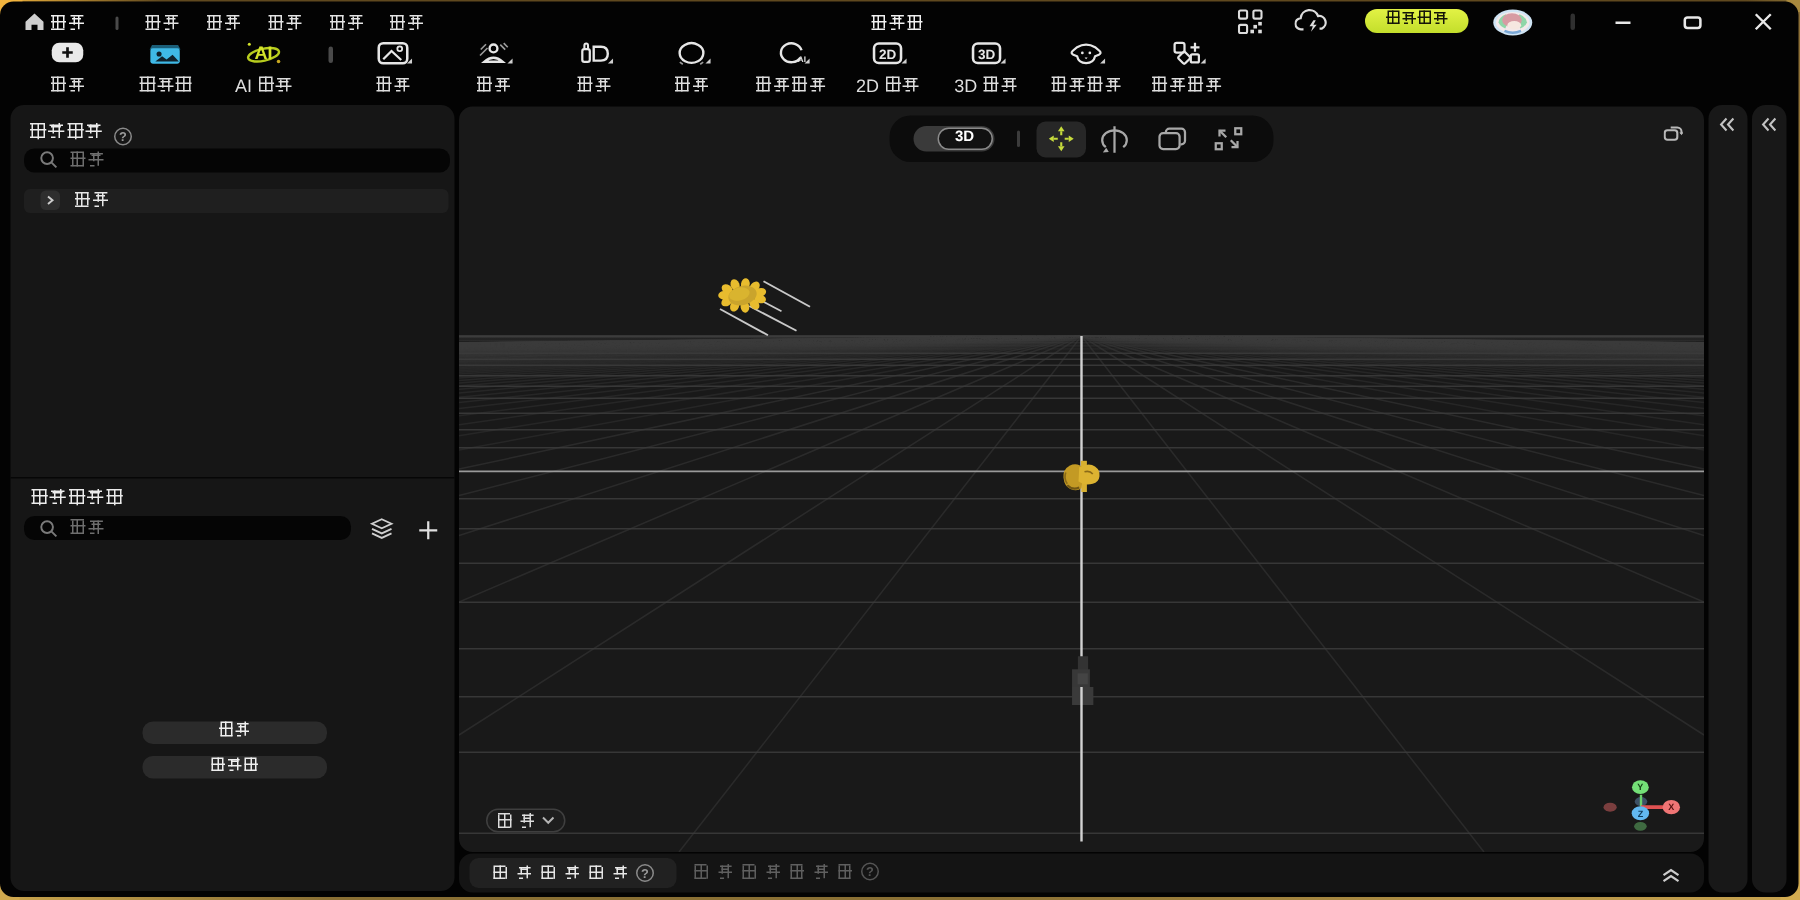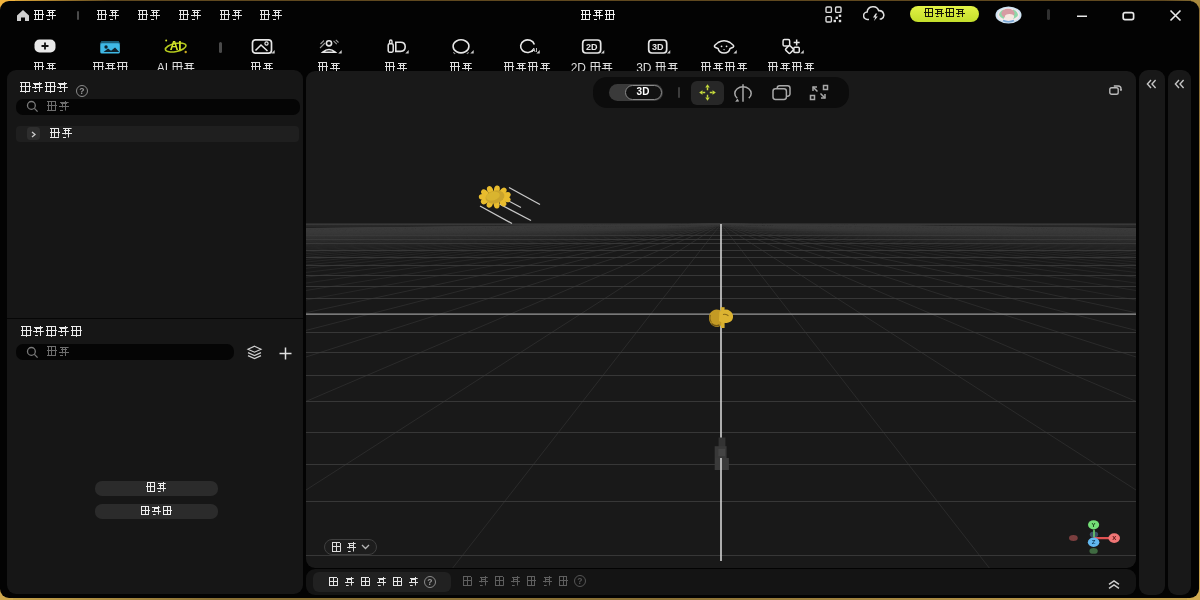--- a/index.html
+++ b/index.html
@@ -1,20 +1,20 @@
 <!DOCTYPE html>
 <html><head><meta charset="utf-8"><style>
 *{box-sizing:border-box;margin:0;padding:0}
 html,body{width:1200px;height:600px;overflow:hidden;font-family:"Liberation Sans",sans-serif;}
 body{background:#63491e;}
 .eg{position:absolute}
 .win{position:absolute;left:0;top:1px;width:1198.5px;height:597px;background:#030303;border-radius:9px;overflow:hidden}
 .menubar{position:absolute;left:0;top:0;width:100%;height:27px}
 .mtxt{position:absolute;top:7.5px;font-size:12px;color:#e3e3e3;letter-spacing:0}
-.toolbar{position:absolute;left:0;top:34px;width:100%;height:42px}
+.toolbar{position:absolute;left:0;top:23px;width:100%;height:42px}
 .titem{position:absolute;top:2px;transform:translateX(-50%);text-align:center}
 .tic{height:19px}
 .tlab{margin-top:5px;font-size:12px;color:#dedede;white-space:nowrap}
 .panel{position:absolute;background:#161616;border-radius:9px}
 .qc{display:inline-block;width:12px;height:12px;border:1px solid #8a8a8a;border-radius:50%;color:#9a9a9a;
 font-size:8.5px;line-height:10px;text-align:center;vertical-align:-2px;font-weight:bold}
 .abox{display:inline-block;width:13px;height:13px;background:#2e2e2e;border-radius:3.5px;text-align:center;line-height:11px;vertical-align:-2.5px}
 .sinput{position:absolute;background:#050505;border-radius:7px;color:#6e6e6e;font-size:12px;display:flex;align-items:center;gap:7px;padding-left:10px}
 .c{ }
 

